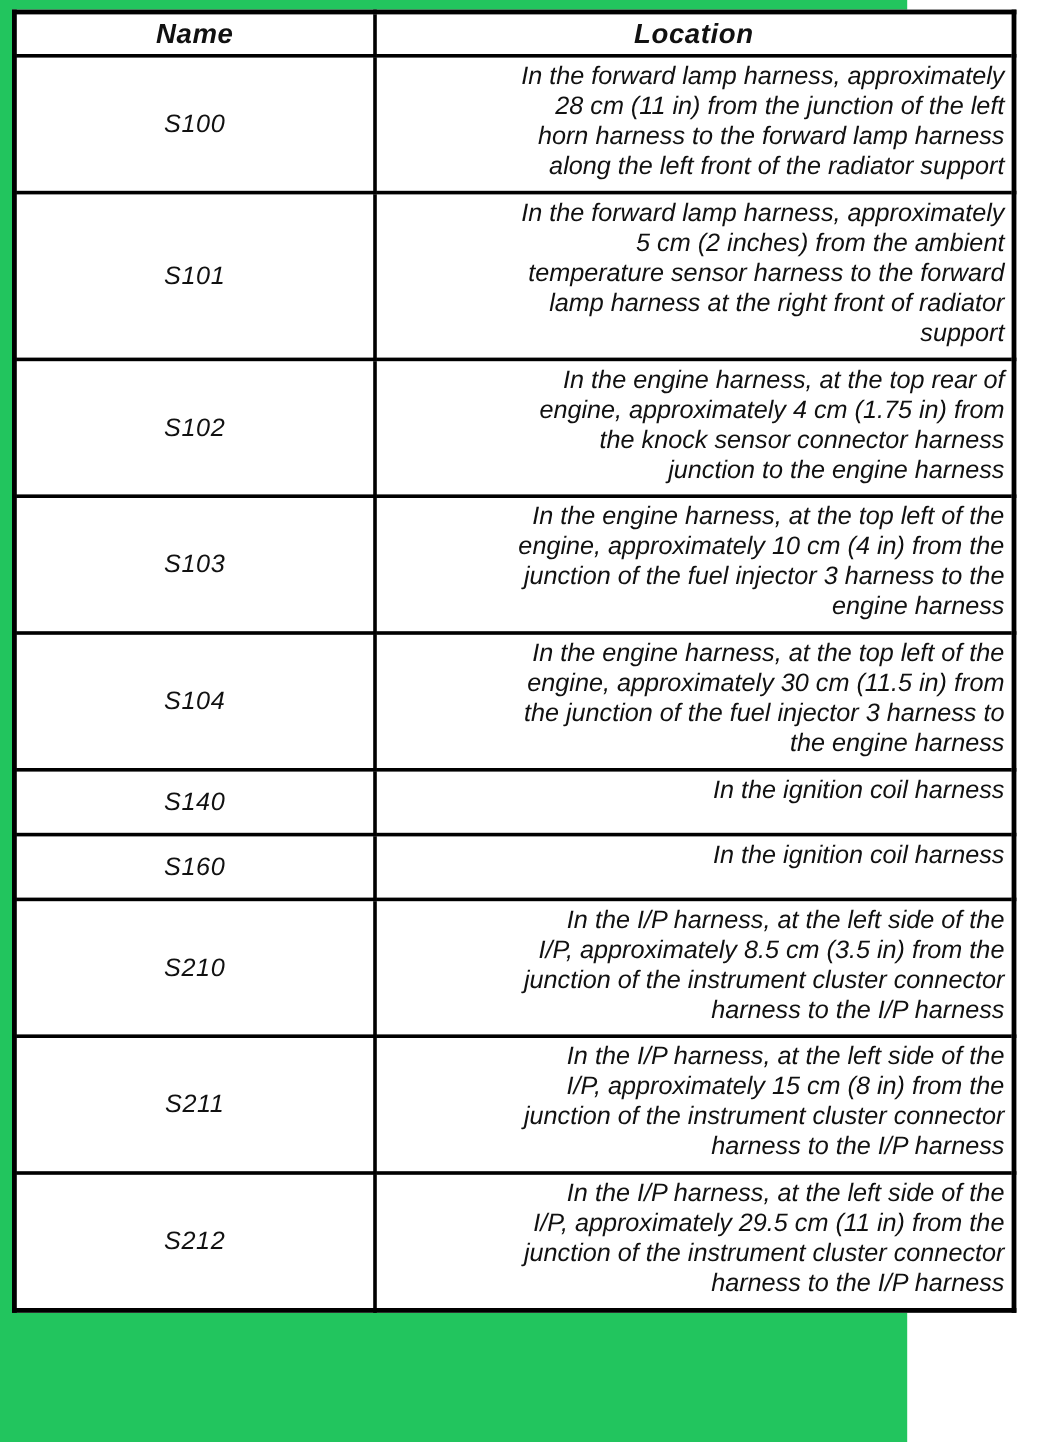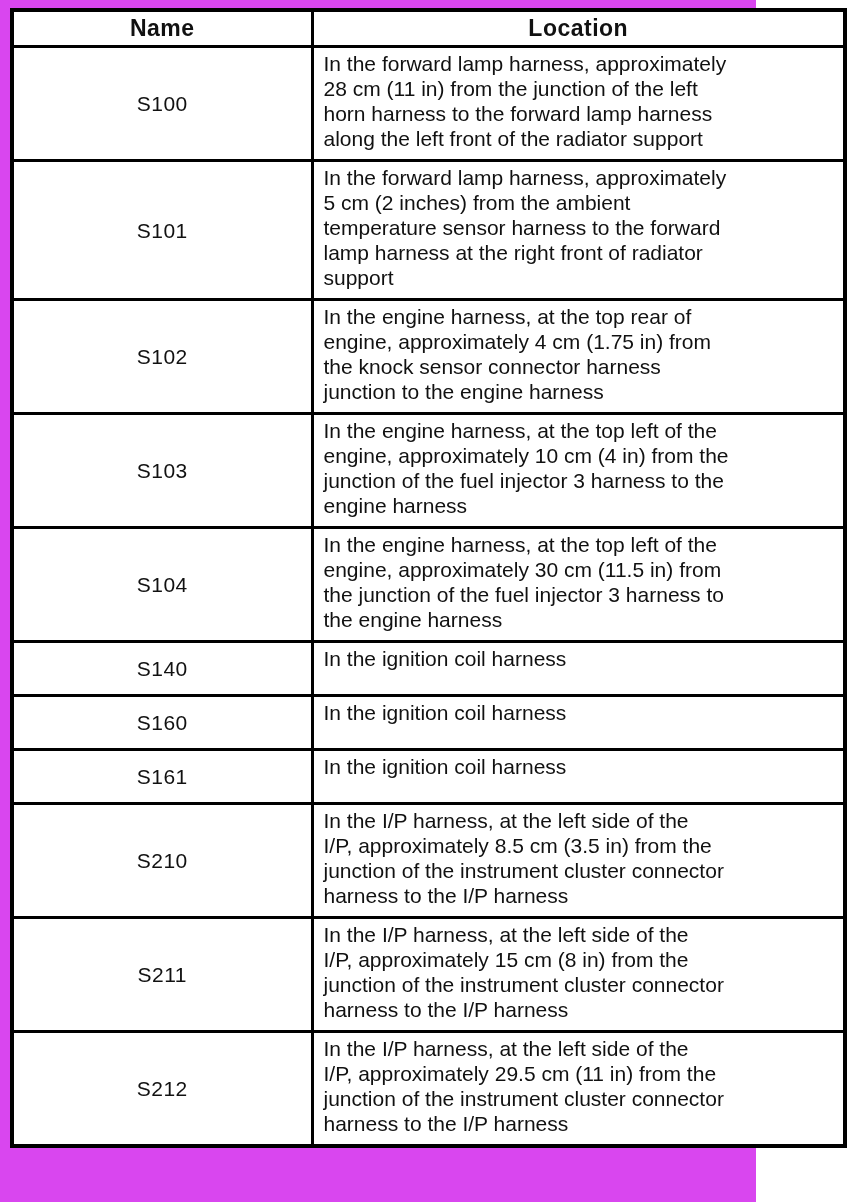--- a/index.html
+++ b/index.html
@@ -5,23 +5,24 @@
   html, body {
     margin: 0;
     padding: 0;
     background: #ffffff;
     font-family: "Liberation Sans", "DejaVu Sans", sans-serif;
     color: #111111;
   }
   .page {
     width: 756px;
     height: 1202px;
-    background: #d946ef;
+    background: #22c55e;
     box-sizing: border-box;
     padding: 8px 10px;
+    font-style: italic;
   }
   table.splice-table {
     border-collapse: collapse;
     width: 836px;
     table-layout: fixed;
     background: #ffffff;
   }
   table.splice-table, 
   table.splice-table th, 
   table.splice-table td {
@@ -44,21 +45,21 @@
     font-size: 21px;
     line-height: 25px;
   }
   td.name-cell {
     text-align: center;
     vertical-align: middle;
     padding: 12px 6px;
     letter-spacing: 0.5px;
   }
   td.loc-cell {
-    text-align: left;
+    text-align: right;
     vertical-align: top;
     padding: 3px 6px 8px 10px;
     white-space: pre-line;
   }
   tr.single td.loc-cell {
     padding-bottom: 23px;
   }
 </style>
 </head>
 <body>
@@ -113,24 +114,20 @@
 the engine harness</td>
   </tr>
         <tr class="single">
     <td class="name-cell">S140</td>
     <td class="loc-cell">In the ignition coil harness</td>
   </tr>
         <tr class="single">
     <td class="name-cell">S160</td>
     <td class="loc-cell">In the ignition coil harness</td>
   </tr>
-        <tr class="single">
-    <td class="name-cell">S161</td>
-    <td class="loc-cell">In the ignition coil harness</td>
-  </tr>
         <tr>
     <td class="name-cell">S210</td>
     <td class="loc-cell">In the I/P harness, at the left side of the
 I/P, approximately 8.5 cm (3.5 in) from the
 junction of the instrument cluster connector
 harness to the I/P harness</td>
   </tr>
         <tr>
     <td class="name-cell">S211</td>
     <td class="loc-cell">In the I/P harness, at the left side of the

